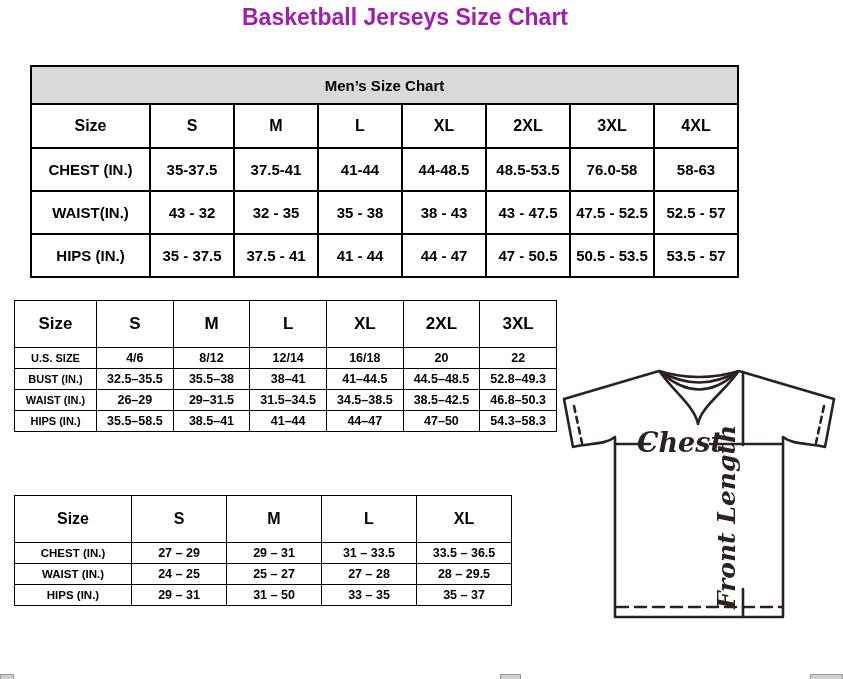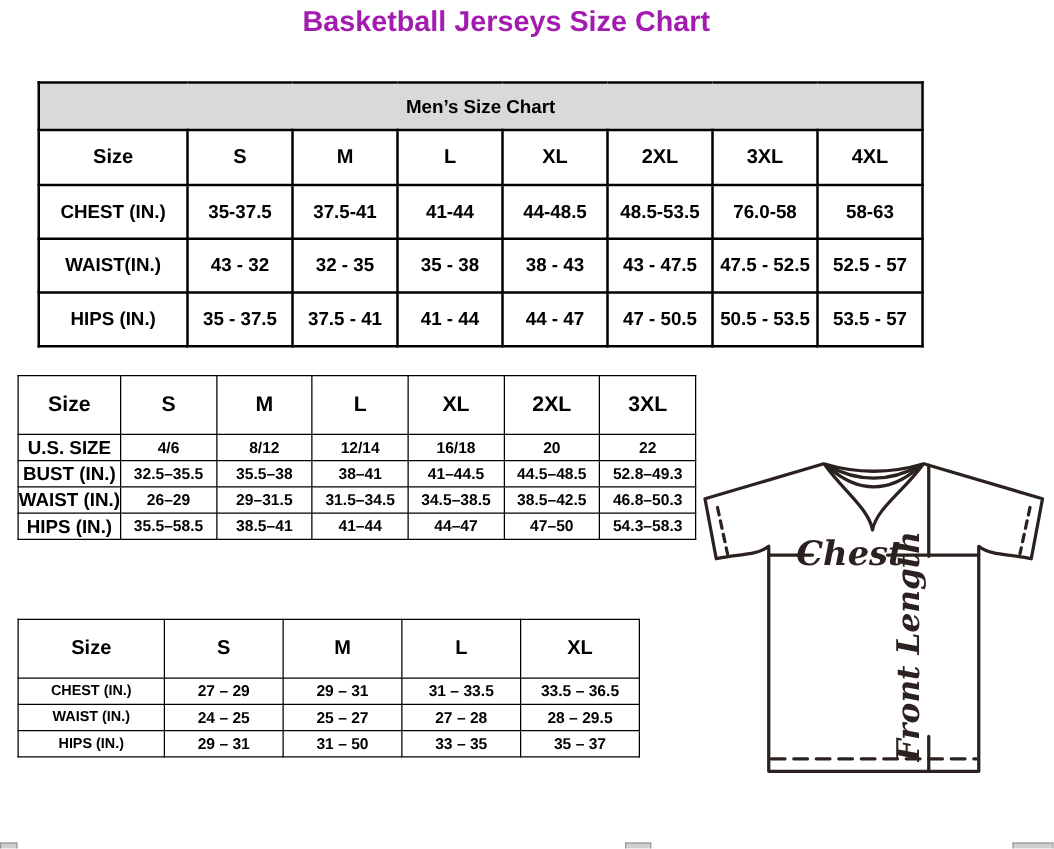--- a/index.html
+++ b/index.html
@@ -35,21 +35,21 @@
   table.mens td{border:2px solid #000;font-size:15px;}
   table.mens tr.title-row td{height:36px;}
   table.mens tr.size-row td{height:42px;font-size:16px;}
   table.mens tr.data-row td{height:41px;}
   
   table.womens{left:14px;top:300px;width:543px;}
   table.womens td{border:1.5px solid #000;font-size:12.5px;}
   table.womens tr.title-row td{height:36px;}
   table.womens tr.size-row td{height:46px;font-size:17px;}
   table.womens tr.data-row td{height:20px;}
-  table.womens tr.data-row td:first-child{font-size:15px;}
+  table.womens tr.data-row td:first-child{font-size:11px;}
   
   table.youth{left:14px;top:495px;width:498px;}
   table.youth td{border:1.5px solid #000;font-size:12.5px;}
   table.youth tr.title-row td{height:36px;}
   table.youth tr.size-row td{height:46px;font-size:16px;}
   table.youth tr.data-row td{height:20px;}
   table.youth tr.data-row td:first-child{font-size:11.5px;}
   
   .jersey{
     position:absolute;left:559px;top:362px;

